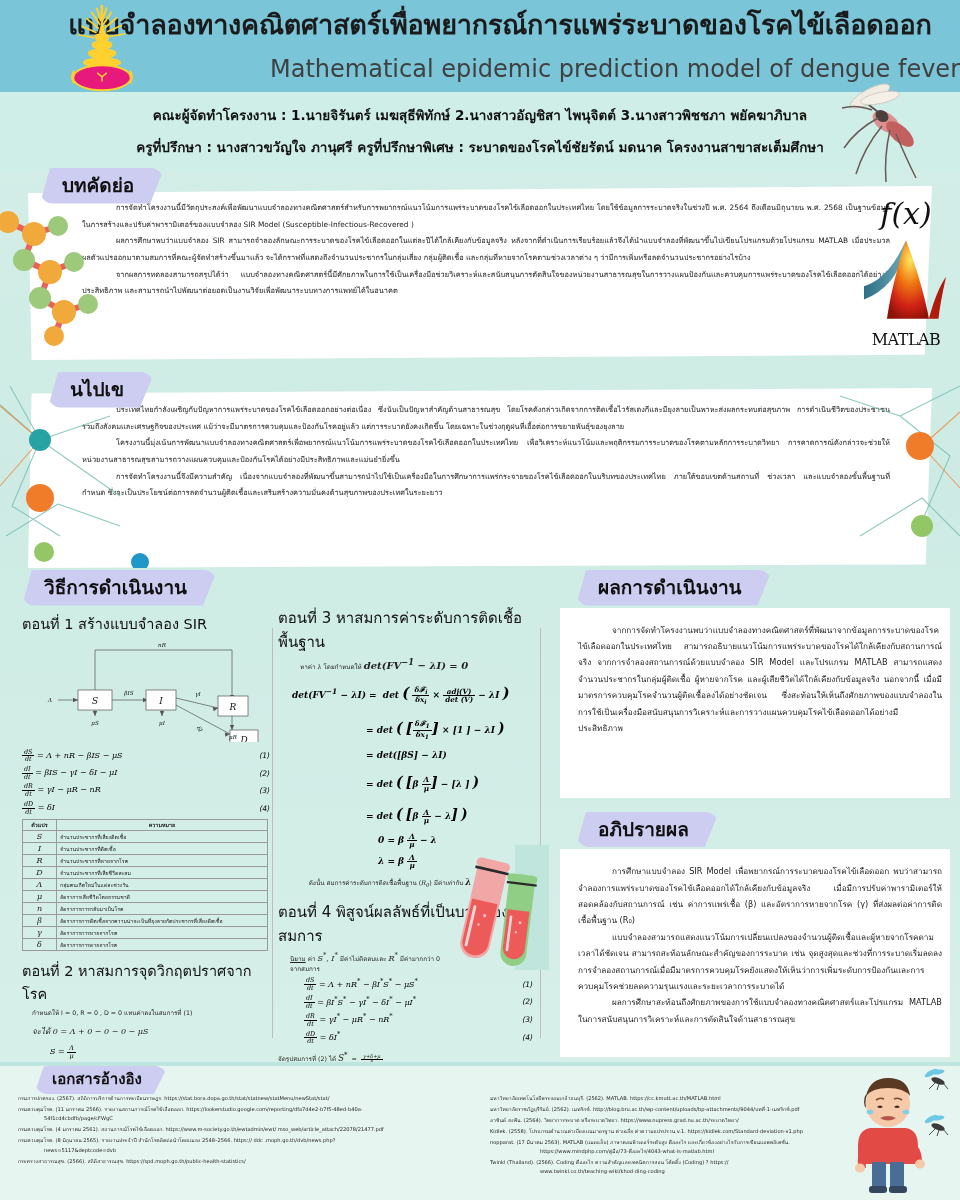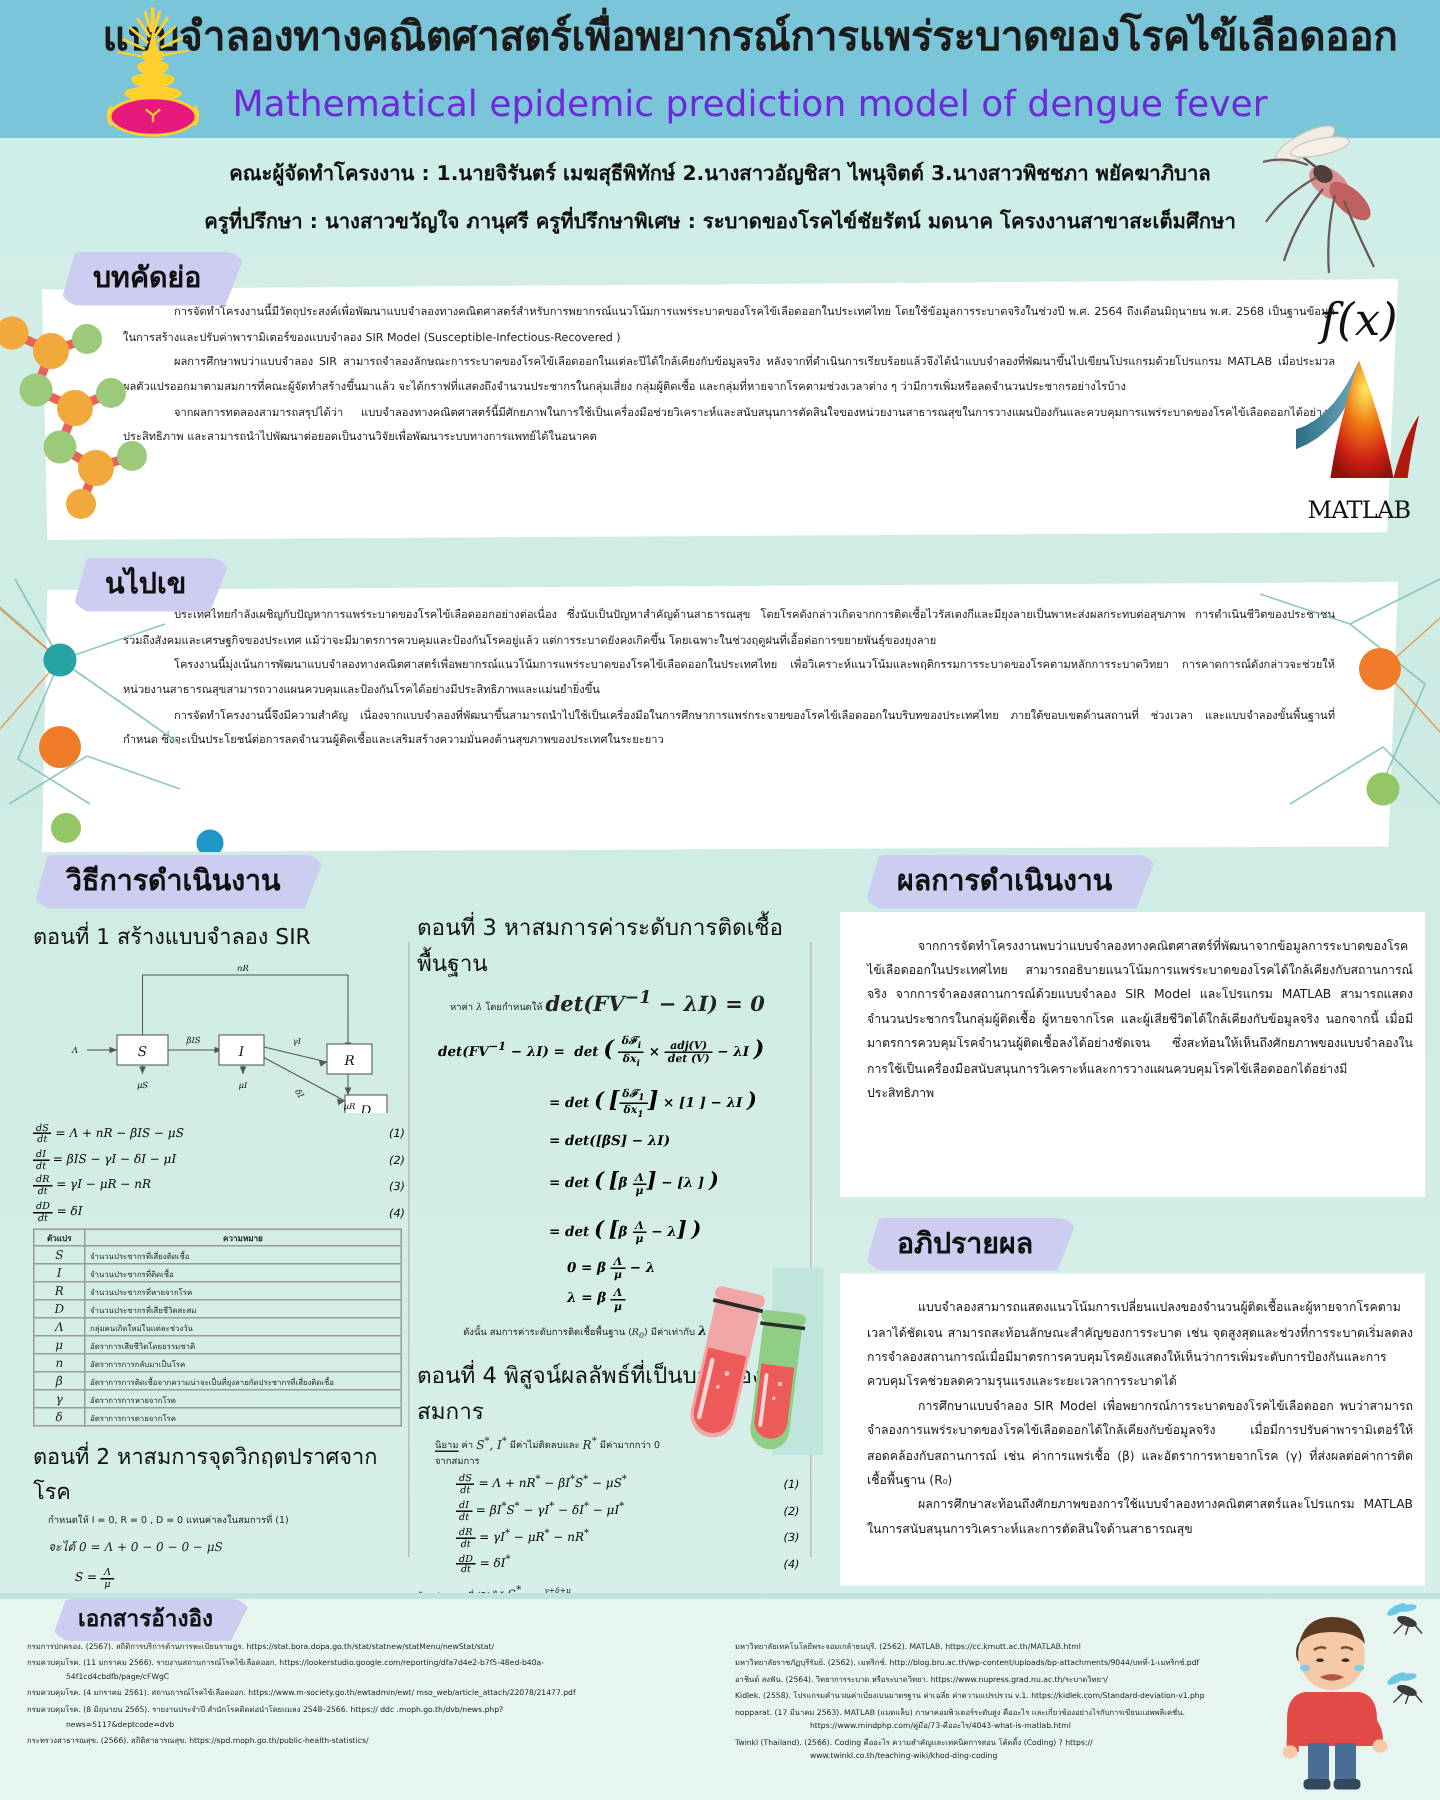--- a/index.html
+++ b/index.html
@@ -21,22 +21,23 @@
     position: absolute; left:0; top:0; width:960px; height:92px;
     background:#7bc5d8;
     display:flex; align-items:center; justify-content:center;
   }
   .header-inner { text-align:center; width:100%; padding-left:40px; }
   .title-th {
     font-size: 27px; font-weight:700; color:#1b1b1b; letter-spacing:-0.2px;
     line-height: 1.15;
   }
   .title-en {
-    font-size: 24px; font-weight:400; color:#6d28d9; margin-top:16px;
+    font-size: 24px; font-weight:400; color:#404040; margin-top:16px;
     line-height:1.15;
+    text-align:right;
   }
   .logo-chula {
     position:absolute; left:58px; top:2px; width:88px; height:92px;
   }
 
   
   .authors {
     position:absolute; left:0; top:92px; width:960px; height:78px;
     background:#cfeee8;
     display:flex; flex-direction:column; align-items:center; justify-content:center;
@@ -455,21 +456,21 @@
       </div>
       <div class="mini" style="padding-left:10px;margin-top:8px;">
         ดังนั้น จุดวิกฤตปราศจากโรคมีค่าเท่ากับ
         <span class="mth" style="font-size:8px;">(S , I , R , D) = (<span class="frac"><span class="n">Λ</span><span class="d">μ</span></span> , 0 , 0 , 0 )</span>
       </div>
     </div>
 
     <div class="col2">
       <div class="sec-h" style="font-size:15px;">ตอนที่ 3 หาสมการค่าระดับการติดเชื้อพื้นฐาน</div>
       <div class="mini" style="padding-left:22px;">
-        หาค่า <span class="mth">λ</span> โดยกำหนดให้ <b class="mth" style="font-size:14px;text-align:center;">det(FV<sup>−1</sup> − λI) = 0</b>
+        หาค่า <span class="mth">λ</span> โดยกำหนดให้ <b class="mth" style="font-size:10px;text-align:center;">det(FV<sup>−1</sup> − λI) = 0</b>
       </div>
 
       <div class="mth" style="font-size:9px;font-weight:bold;margin-top:4px;line-height:2.3;">
         <div style="padding-left:14px;">
           det(FV<sup>−1</sup> − λI) =&nbsp; det <span style="font-size:15px;">(</span>
           <span class="frac"><span class="n">δℱ<sub>i</sub></span><span class="d">δx<sub>i</sub></span></span>
           × <span class="frac"><span class="n">adj(V)</span><span class="d">det (V)</span></span> − λI <span style="font-size:15px;">)</span>
         </div>
         <div style="padding-left:88px;">
           = det <span style="font-size:14px;">(</span>
@@ -570,22 +571,22 @@
         <div class="ptext">
           <p>จากการจัดทำโครงงานพบว่าแบบจำลองทางคณิตศาสตร์ที่พัฒนาจากข้อมูลการระบาดของโรคไข้เลือดออกในประเทศไทย   สามารถอธิบายแนวโน้มการแพร่ระบาดของโรคได้ใกล้เคียงกับสถานการณ์จริง      จากการจำลองสถานการณ์ด้วยแบบจำลอง  SIR  Model  และโปรแกรม  MATLAB  สามารถแสดงจำนวนประชากรในกลุ่มผู้ติดเชื้อ  ผู้หายจากโรค  และผู้เสียชีวิตได้ใกล้เคียงกับข้อมูลจริง  นอกจากนี้  เมื่อมีมาตรการควบคุมโรคจำนวนผู้ติดเชื้อลงได้อย่างชัดเจน   ซึ่งสะท้อนให้เห็นถึงศักยภาพของแบบจำลองในการใช้เป็นเครื่องมือสนับสนุนการวิเคราะห์และการวางแผนควบคุมโรคไข้เลือดออกได้อย่างมีประสิทธิภาพ</p>
         </div>
       </div>
 
       <div style="margin-top:14px;margin-bottom:2px;margin-left:16px;">
         <span class="badge">อภิปรายผล</span>
       </div>
       <div class="card" style="width:390px;height:208px;">
         <div class="ptext">
+          <p>การศึกษาแบบจำลอง SIR Model เพื่อพยากรณ์การระบาดของโรคไข้เลือดออก พบว่าสามารถจำลองการแพร่ระบาดของโรคไข้เลือดออกได้ใกล้เคียงกับข้อมูลจริง      เมื่อมีการปรับค่าพารามิเตอร์ให้สอดคล้องกับสถานการณ์ เช่น ค่าการแพร่เชื้อ (β) และอัตราการหายจากโรค (γ) ที่ส่งผลต่อค่าการติดเชื้อพื้นฐาน (R₀)</p>
           <p>แบบจำลองสามารถแสดงแนวโน้มการเปลี่ยนแปลงของจำนวนผู้ติดเชื้อและผู้หายจากโรคตามเวลาได้ชัดเจน สามารถสะท้อนลักษณะสำคัญของการระบาด เช่น จุดสูงสุดและช่วงที่การระบาดเริ่มลดลง    การจำลองสถานการณ์เมื่อมีมาตรการควบคุมโรคยังแสดงให้เห็นว่าการเพิ่มระดับการป้องกันและการควบคุมโรคช่วยลดความรุนแรงและระยะเวลาการระบาดได้</p>
-          <p>การศึกษาแบบจำลอง SIR Model เพื่อพยากรณ์การระบาดของโรคไข้เลือดออก พบว่าสามารถจำลองการแพร่ระบาดของโรคไข้เลือดออกได้ใกล้เคียงกับข้อมูลจริง      เมื่อมีการปรับค่าพารามิเตอร์ให้สอดคล้องกับสถานการณ์ เช่น ค่าการแพร่เชื้อ (β) และอัตราการหายจากโรค (γ) ที่ส่งผลต่อค่าการติดเชื้อพื้นฐาน (R₀)</p>
           <p>ผลการศึกษาสะท้อนถึงศักยภาพของการใช้แบบจำลองทางคณิตศาสตร์และโปรแกรม MATLAB ในการสนับสนุนการวิเคราะห์และการตัดสินใจด้านสาธารณสุข</p>
         </div>
       </div>
     </div>
   </div>
 
   <svg class="tube-group" viewBox="0 0 115 125">
     <rect x="72" y="0" width="34" height="125" fill="#bfe5dd"></rect>
     <g transform="rotate(13 40 60)">
       <rect x="26" y="14" width="30" height="100" rx="15" fill="#f2a7a7"></rect>

